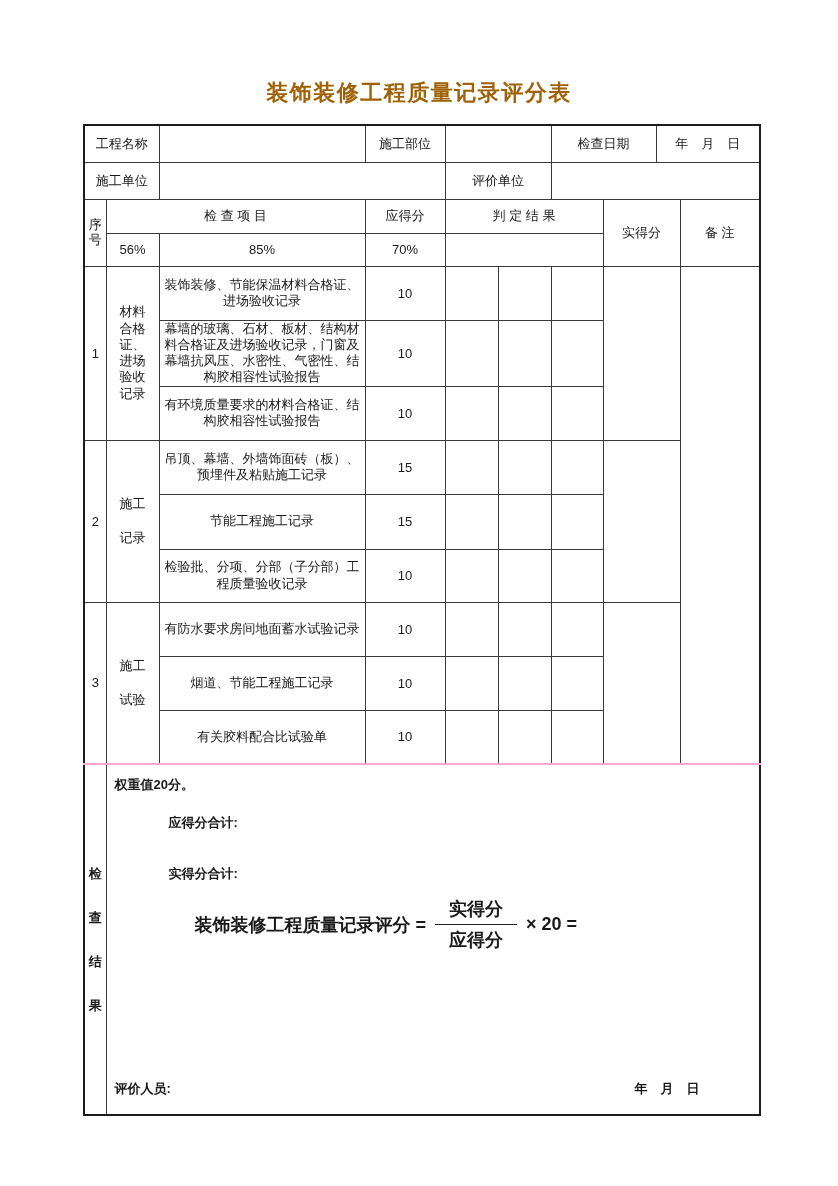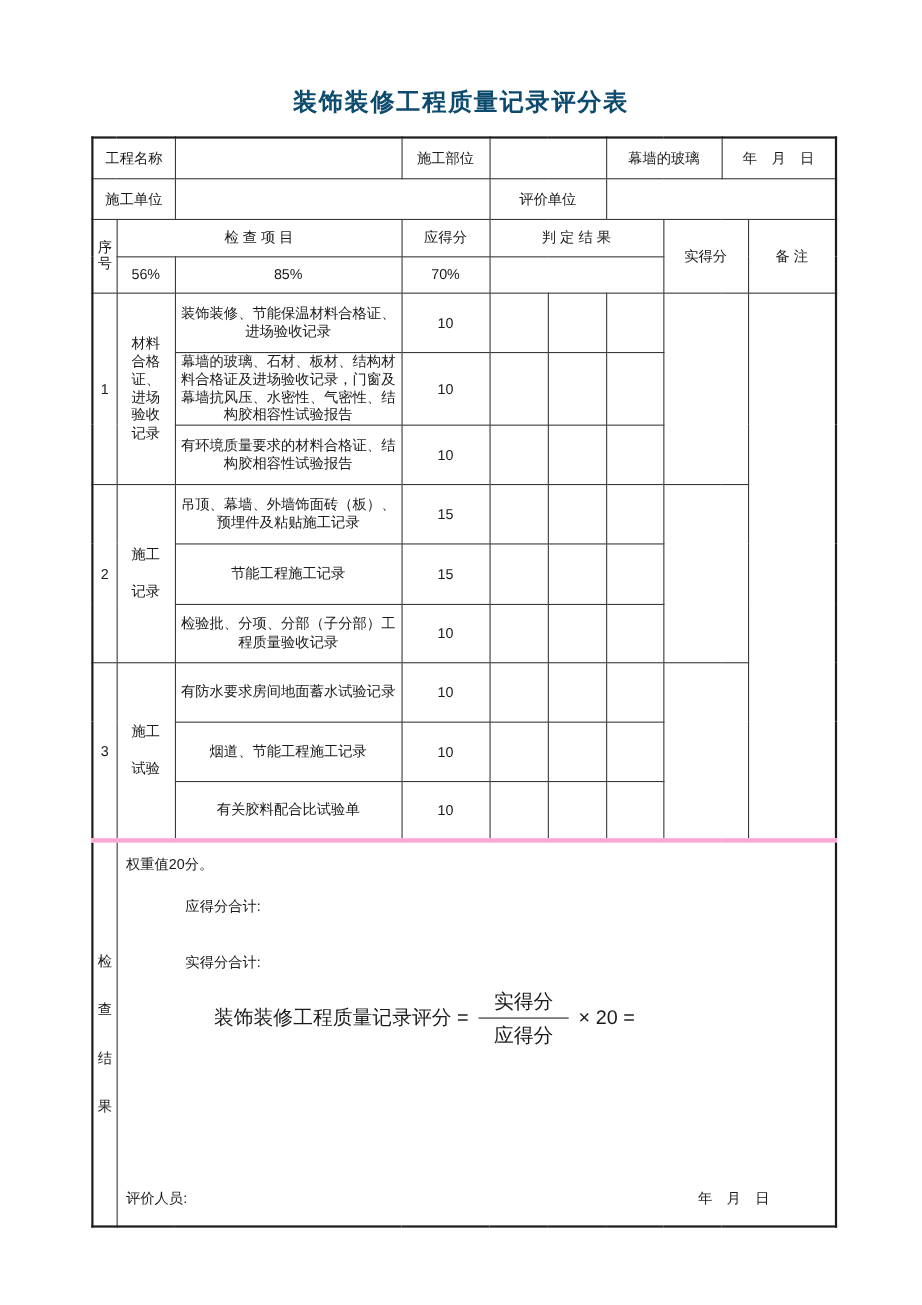--- a/index.html
+++ b/index.html
@@ -8,21 +8,21 @@
     width:838px;height:1186px;
     background:#ffffff;
     font-family:"Liberation Sans", sans-serif;
     color:#1a1a1a;
     overflow:hidden;
   }
   .doc-title{
     position:absolute;top:78px;left:0;width:838px;
     text-align:center;
     font-size:22px;font-weight:bold;letter-spacing:1.5px;
-    color:#0c4a6e;
+    color:#a16207;
   }
   table.doc-table{
     position:absolute;left:83px;top:124px;
     width:676px;
     border-collapse:collapse;
     table-layout:fixed;
     border:2px solid #1c1c1c;
   }
   table.doc-table td{
     border:1px solid #3a3a3a;
@@ -33,21 +33,21 @@
     color:#1a1a1a;
   }
   tr.r-info{height:37px;margin-top:32px;}
   tr.r-h1{height:34px;}
   tr.r-h2{height:33px;}
   tr.rh54{height:54px;}
   tr.rh64{height:64px;}
   tr.rh55{height:55px;}
   tr.rh53{height:53px;}
   tr.r-result{height:351px;}
-  tr.r-result td{border-top:4px solid #f9a8d4;}
+  tr.r-result td{border-top:2px solid #f9a8d4;font-weight:bold;}
   td.pre{white-space:pre-line;}
   td.seq-head{font-size:12px;line-height:1.15;}
   td.item-cell{font-size:12.5px;line-height:1.25;padding:2px 6px;}
   td.score-cell{font-size:12.5px;}
   td.cat-cell{font-size:12.5px;line-height:1.25;}
   td.cat-sparse{line-height:2.6;}
   td.result-label{font-size:13px;line-height:44px;}
   .result-body{
     position:relative;height:347px;width:100%;
     text-align:left;font-size:13px;
@@ -89,21 +89,21 @@
         <col style="width:24px">
       <col style="width:80px">
     </colgroup>
 
     <tbody>
         <tr class="r-info">
       <td colspan="2">工程名称</td>
       <td></td>
       <td>施工部位</td>
       <td colspan="2"></td>
-      <td colspan="2">幕墙的玻璃</td>
+      <td colspan="2">检查日期</td>
       <td colspan="2">年　月　日</td>
     </tr>
 
     <tr class="r-info">
       <td colspan="2">施工单位</td>
       <td colspan="2"></td>
       <td colspan="2">评价单位</td>
       <td colspan="4"></td>
     </tr>
 

